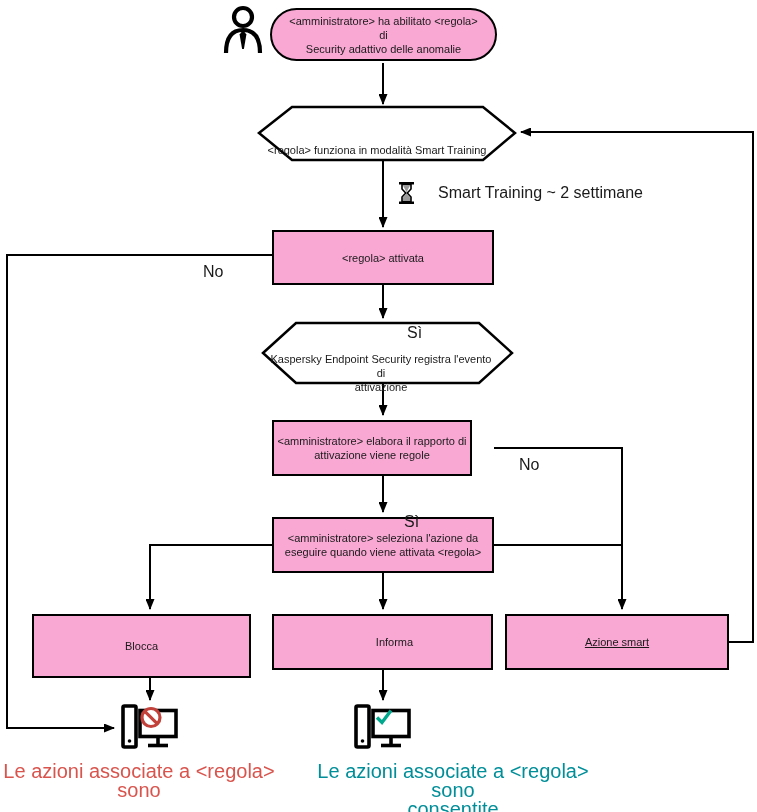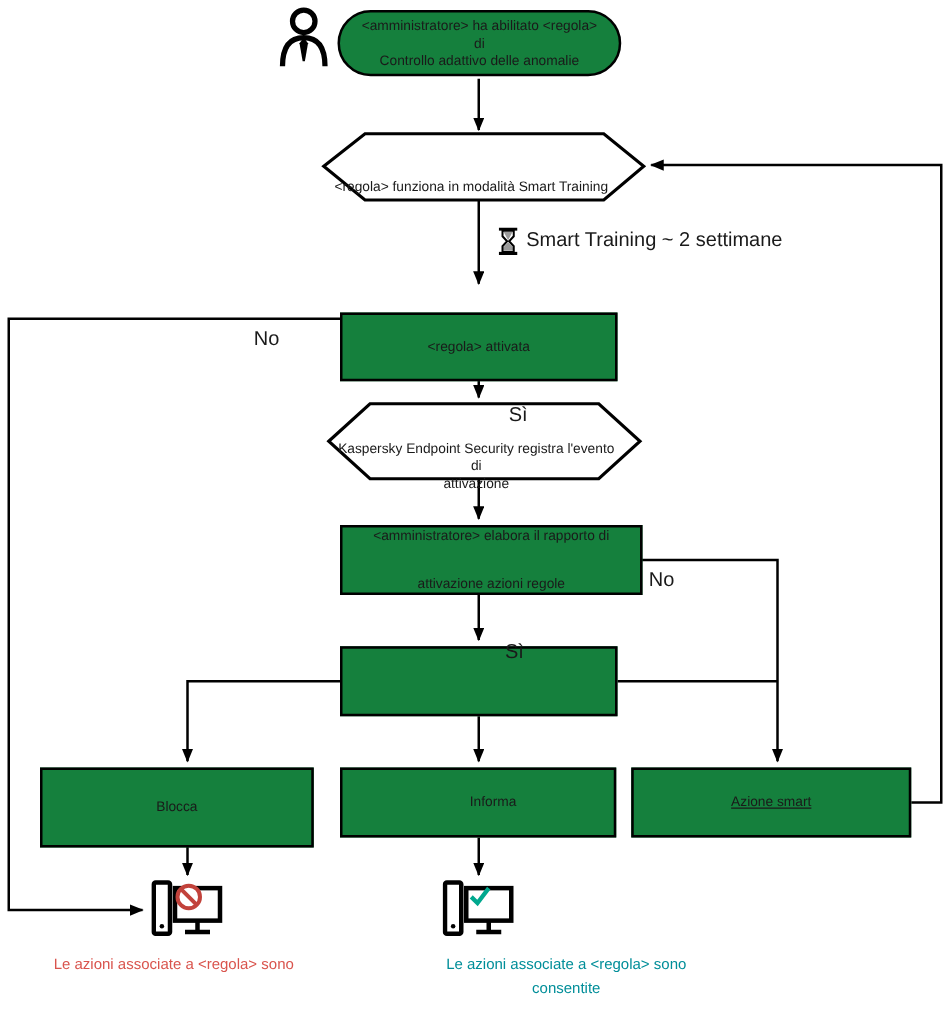--- a/index.html
+++ b/index.html
@@ -2,34 +2,34 @@
 <html><head>
 <meta charset="utf-8">
 <style>
   html,body{margin:0;padding:0;background:#ffffff;}
   #canvas{
     position:relative;width:757px;height:812px;background:#ffffff;
     font-family:"Liberation Sans",sans-serif;color:#1a1a1a;overflow:hidden;
   }
   #wires{position:absolute;left:0;top:0;z-index:1;}
   .node{
-    position:absolute;z-index:2;background:#15803d;border:2.5px solid #000;
+    position:absolute;z-index:2;background:#f9a8d4;border:2.5px solid #000;
     display:flex;align-items:center;justify-content:center;flex-direction:column;
     font-size:11px;line-height:14px;text-align:center;box-sizing:border-box;
   }
   .hexlabel{
     position:absolute;z-index:2;display:flex;align-items:center;justify-content:center;
     flex-direction:column;font-size:11px;line-height:14px;text-align:center;
     background:transparent;box-sizing:border-box;
   }
   .stadium{border-radius:27px;padding:0 12px;}
   .edgelabel{position:absolute;z-index:3;font-size:16px;line-height:18px;margin-top:33px;}
-  .duration{position:absolute;z-index:3;font-size:16px;line-height:20px;}
+  .duration{position:absolute;z-index:3;font-size:16px;line-height:20px;margin-left:17px;}
   .outcome{
-    position:absolute;z-index:3;width:272px;font-size:12px;line-height:19px;text-align:center;
+    position:absolute;z-index:3;width:272px;font-size:20px;line-height:19px;text-align:center;
   }
   .outcome-blocked{color:#d9544d;}
   .outcome-allowed{color:#008e99;}
   .icon{position:absolute;z-index:3;}
 </style>
 </head>
 <body>
 
 <div id="canvas">
 
@@ -61,56 +61,58 @@
   </svg>
 
   <svg class="icon" style="left:221px;top:5px;" width="44" height="50" viewBox="0 0 44 50">
     <circle cx="22" cy="12" r="9" stroke="#000" stroke-width="4.2" fill="none"></circle>
     <path d="M5,48 C5,31 12,25 22,25 C32,25 39,31 39,48" stroke="#000" stroke-width="4.2" fill="none"></path>
     <polygon points="22,25 25.4,29.5 22.9,44 21.1,44 18.6,29.5" fill="#000"></polygon>
   </svg>
 
   <div class="node stadium" style="left:270px;top:8px;width:227px;height:53px;">
     <div>&lt;amministratore&gt; ha abilitato &lt;regola&gt; di</div>
-    <div>Controllo adattivo delle anomalie</div>
+    <div>Security adattivo delle anomalie</div>
   </div>
 
   <div class="hexlabel" style="left:262px;top:107px;width:230px;height:53px;margin-top:16px;">
     <div>&lt;regola&gt; funziona in modalità Smart Training</div>
   </div>
 
   <svg class="icon" style="left:399px;top:182px;" width="15" height="22" viewBox="0 0 15 22">
     <rect x="0" y="0" width="15" height="2.5" fill="#000"></rect>
     <rect x="0" y="19.5" width="15" height="2.5" fill="#000"></rect>
     <polygon points="4,3.5 11,3.5 7.5,10.2" fill="#9a9a9a"></polygon>
     <polygon points="7.5,11.8 11.5,16 11.5,18.5 3.5,18.5 3.5,16" fill="#9a9a9a"></polygon>
     <path d="M3,2.5 L12,2.5 L12,7 L8.3,11 L12,15 L12,19.5 L3,19.5 L3,15 L6.7,11 L3,7 Z" stroke="#000" stroke-width="1.6" fill="none"></path>
   </svg>
   <div class="duration" style="left:421px;top:183px;">Smart Training ~ 2 settimane</div>
 
-  <div class="node" style="left:272px;top:230px;width:222px;height:55px;margin-top:20px;">
+  <div class="node" style="left:272px;top:230px;width:222px;height:55px;">
     <div>&lt;regola&gt; attivata</div>
   </div>
 
   <div class="edgelabel" style="left:203px;top:230px;">No</div>
   <div class="edgelabel" style="left:407px;top:291px;">Sì</div>
   <div class="edgelabel" style="left:519px;top:423px;">No</div>
   <div class="edgelabel" style="left:404px;top:480px;">Sì</div>
 
   <div class="hexlabel" style="left:266px;top:323px;width:230px;height:60px;margin-top:20px;">
     <div>Kaspersky Endpoint Security registra l'evento di</div>
     <div>attivazione</div>
   </div>
 
-  <div class="node" style="left:272px;top:420px;width:242px;height:56px;justify-content:space-between;">
+  <div class="node" style="left:272px;top:420px;width:200px;height:56px;">
     <div>&lt;amministratore&gt; elabora il rapporto di</div>
-    <div>attivazione azioni regole</div>
+    <div>attivazione viene regole</div>
   </div>
 
   <div class="node" style="left:272px;top:517px;width:222px;height:56px;">
+    <div>&lt;amministratore&gt; seleziona l'azione da</div>
+    <div>eseguire quando viene attivata &lt;regola&gt;</div>
   </div>
 
   <div class="node" style="left:32px;top:614px;width:219px;height:64px;">
     <div>Blocca</div>
   </div>
   <div class="node" style="left:272px;top:614px;width:221px;height:56px;padding-left:24px;">
     <div>Informa</div>
   </div>
   <div class="node" style="left:505px;top:614px;width:224px;height:56px;text-decoration:underline;">
     <div>Azione smart</div>

